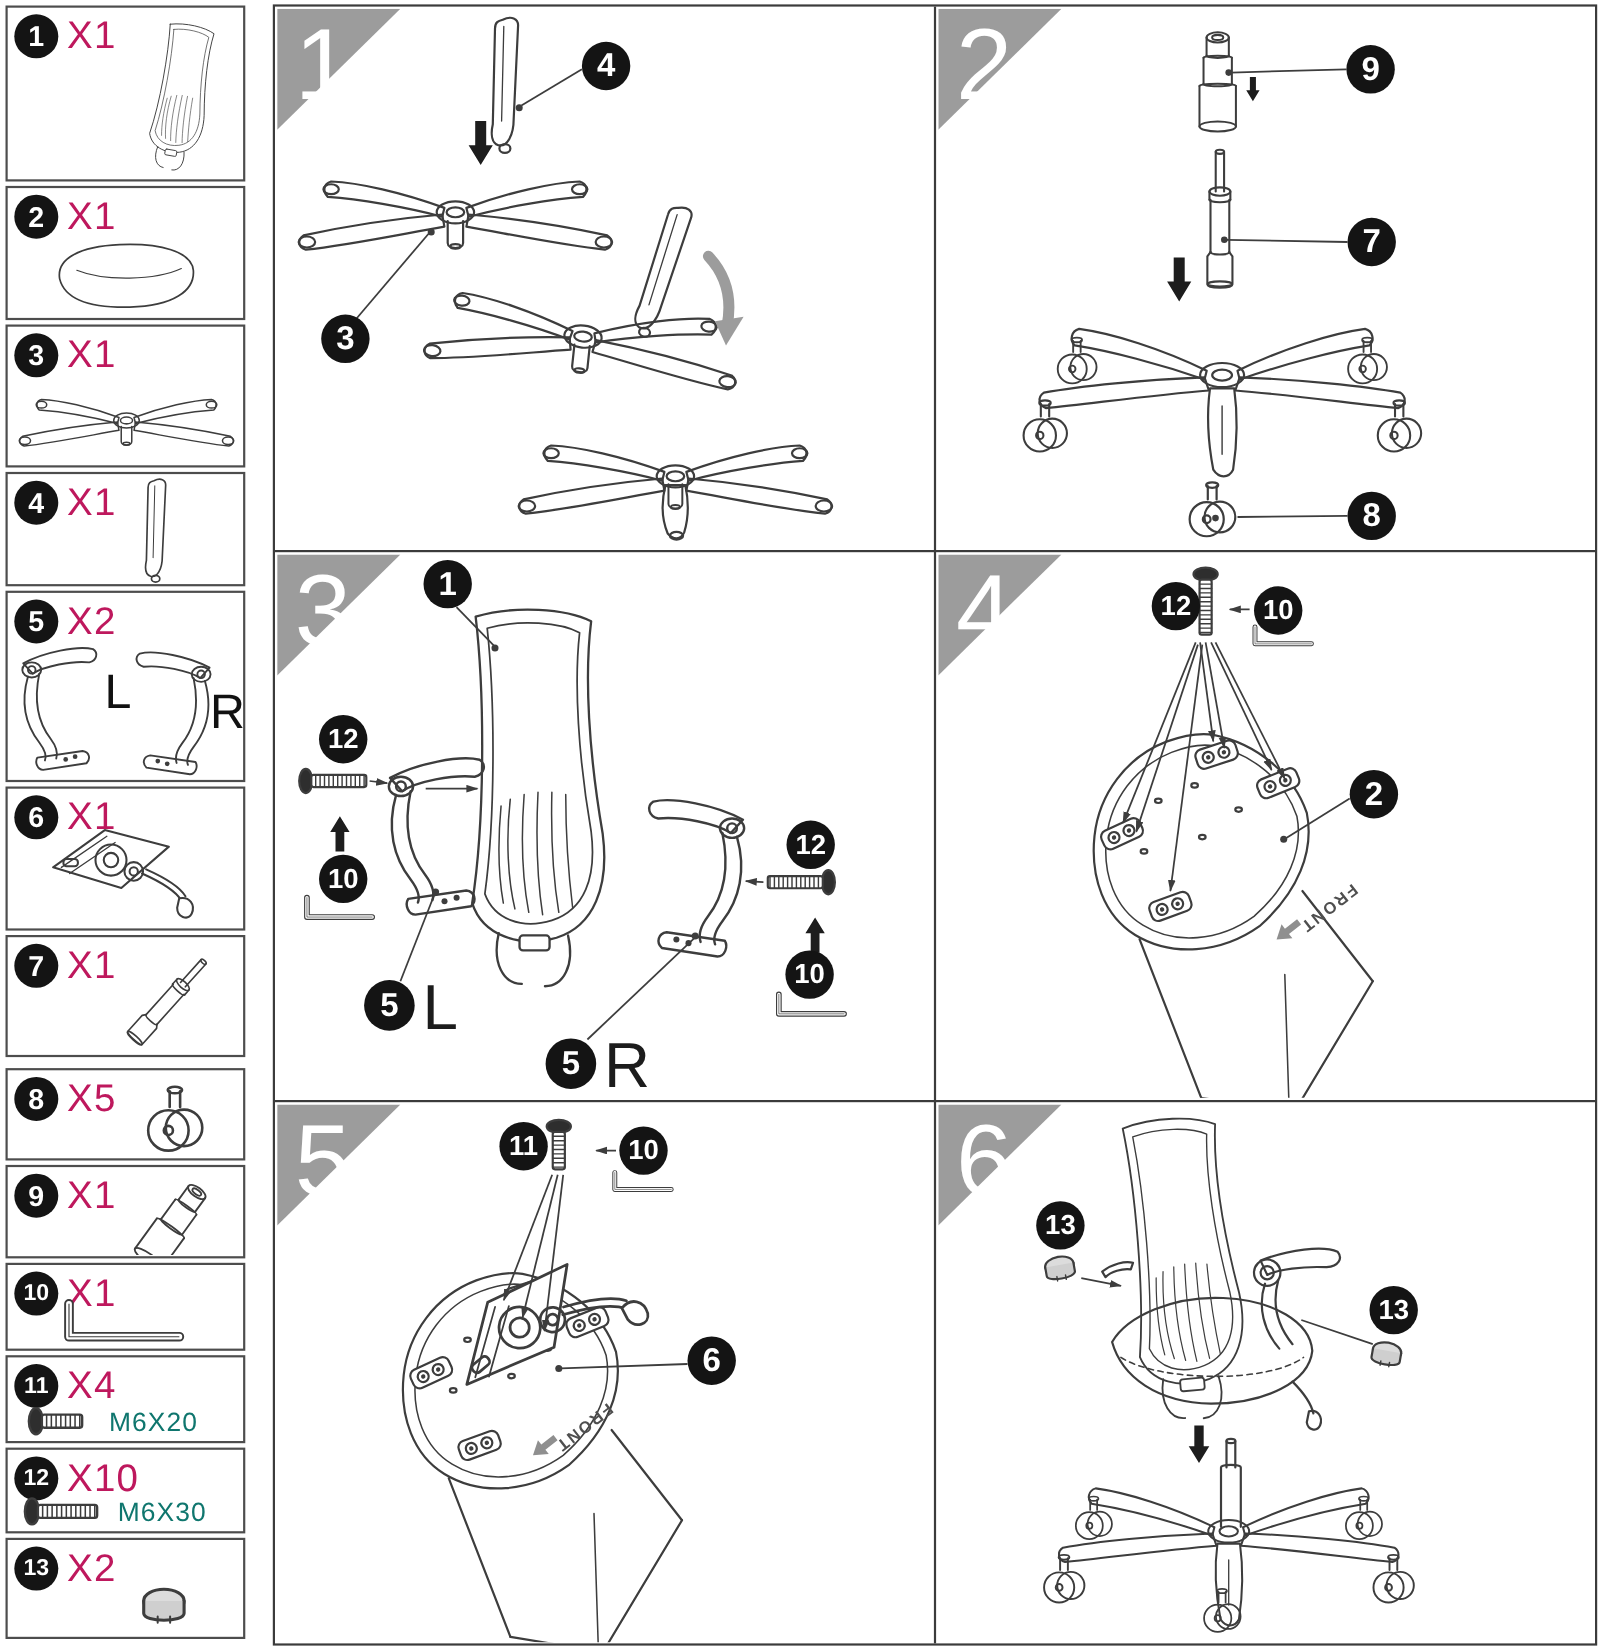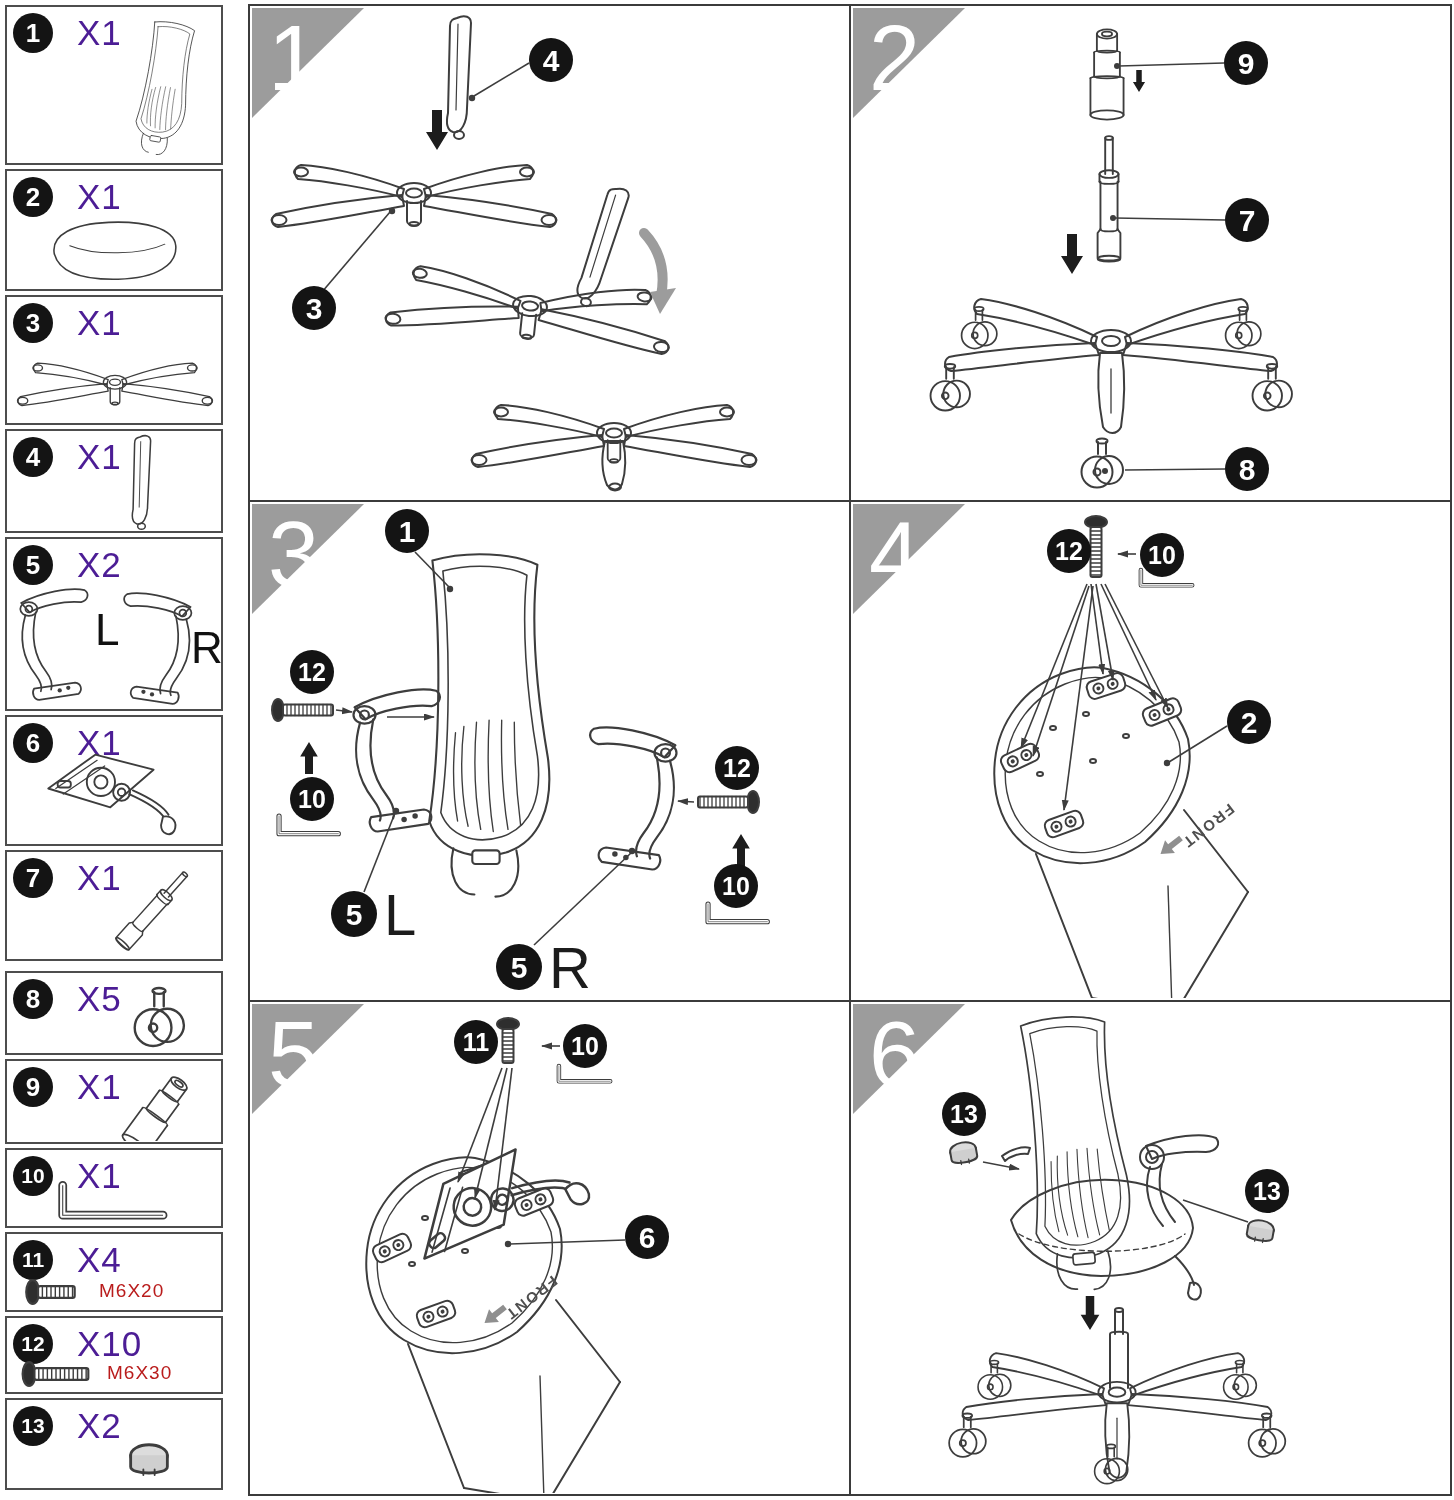--- a/index.html
+++ b/index.html
@@ -8,22 +8,22 @@
   #stage{position:absolute;left:0;top:0;width:1454px;height:1500px;background:#fff;}
 
   
   .pbox{position:absolute;left:5px;width:218px;border:2px solid #4d4d4d;
         background:#fff;box-sizing:border-box;}
   .phead{position:absolute;left:6px;top:6px;display:flex;align-items:center;}
   .badge{width:40px;height:40px;border-radius:50%;background:#141414;color:#fff;
          font-weight:bold;font-size:26px;display:flex;align-items:center;
          justify-content:center;flex:0 0 40px;}
   .badge.sm{font-size:21px;}
-  .qty{font-size:35px;color:#4c1d95;margin-left:24px;letter-spacing:1px;}
-  .spec{position:absolute;font-size:19px;color:#b91c1c;letter-spacing:1px;}
+  .qty{font-size:35px;color:#be185d;margin-left:8px;letter-spacing:1px;}
+  .spec{position:absolute;font-size:24px;color:#0f766e;letter-spacing:1px;}
   .lrlabel{position:absolute;font-size:44px;color:#111;}
   .thumb{position:absolute;}
 
   
   .main-border{position:absolute;left:248px;top:4px;width:1204px;height:1492px;
                border:2px solid #3b3b3b;box-sizing:border-box;}
   .vline{position:absolute;left:849px;top:6px;width:2px;height:1488px;background:#3b3b3b;}
   .hline{position:absolute;left:250px;width:1200px;height:2px;background:#3b3b3b;}
   .panel{position:absolute;background:#fff;}
   .panel svg{display:block;}

